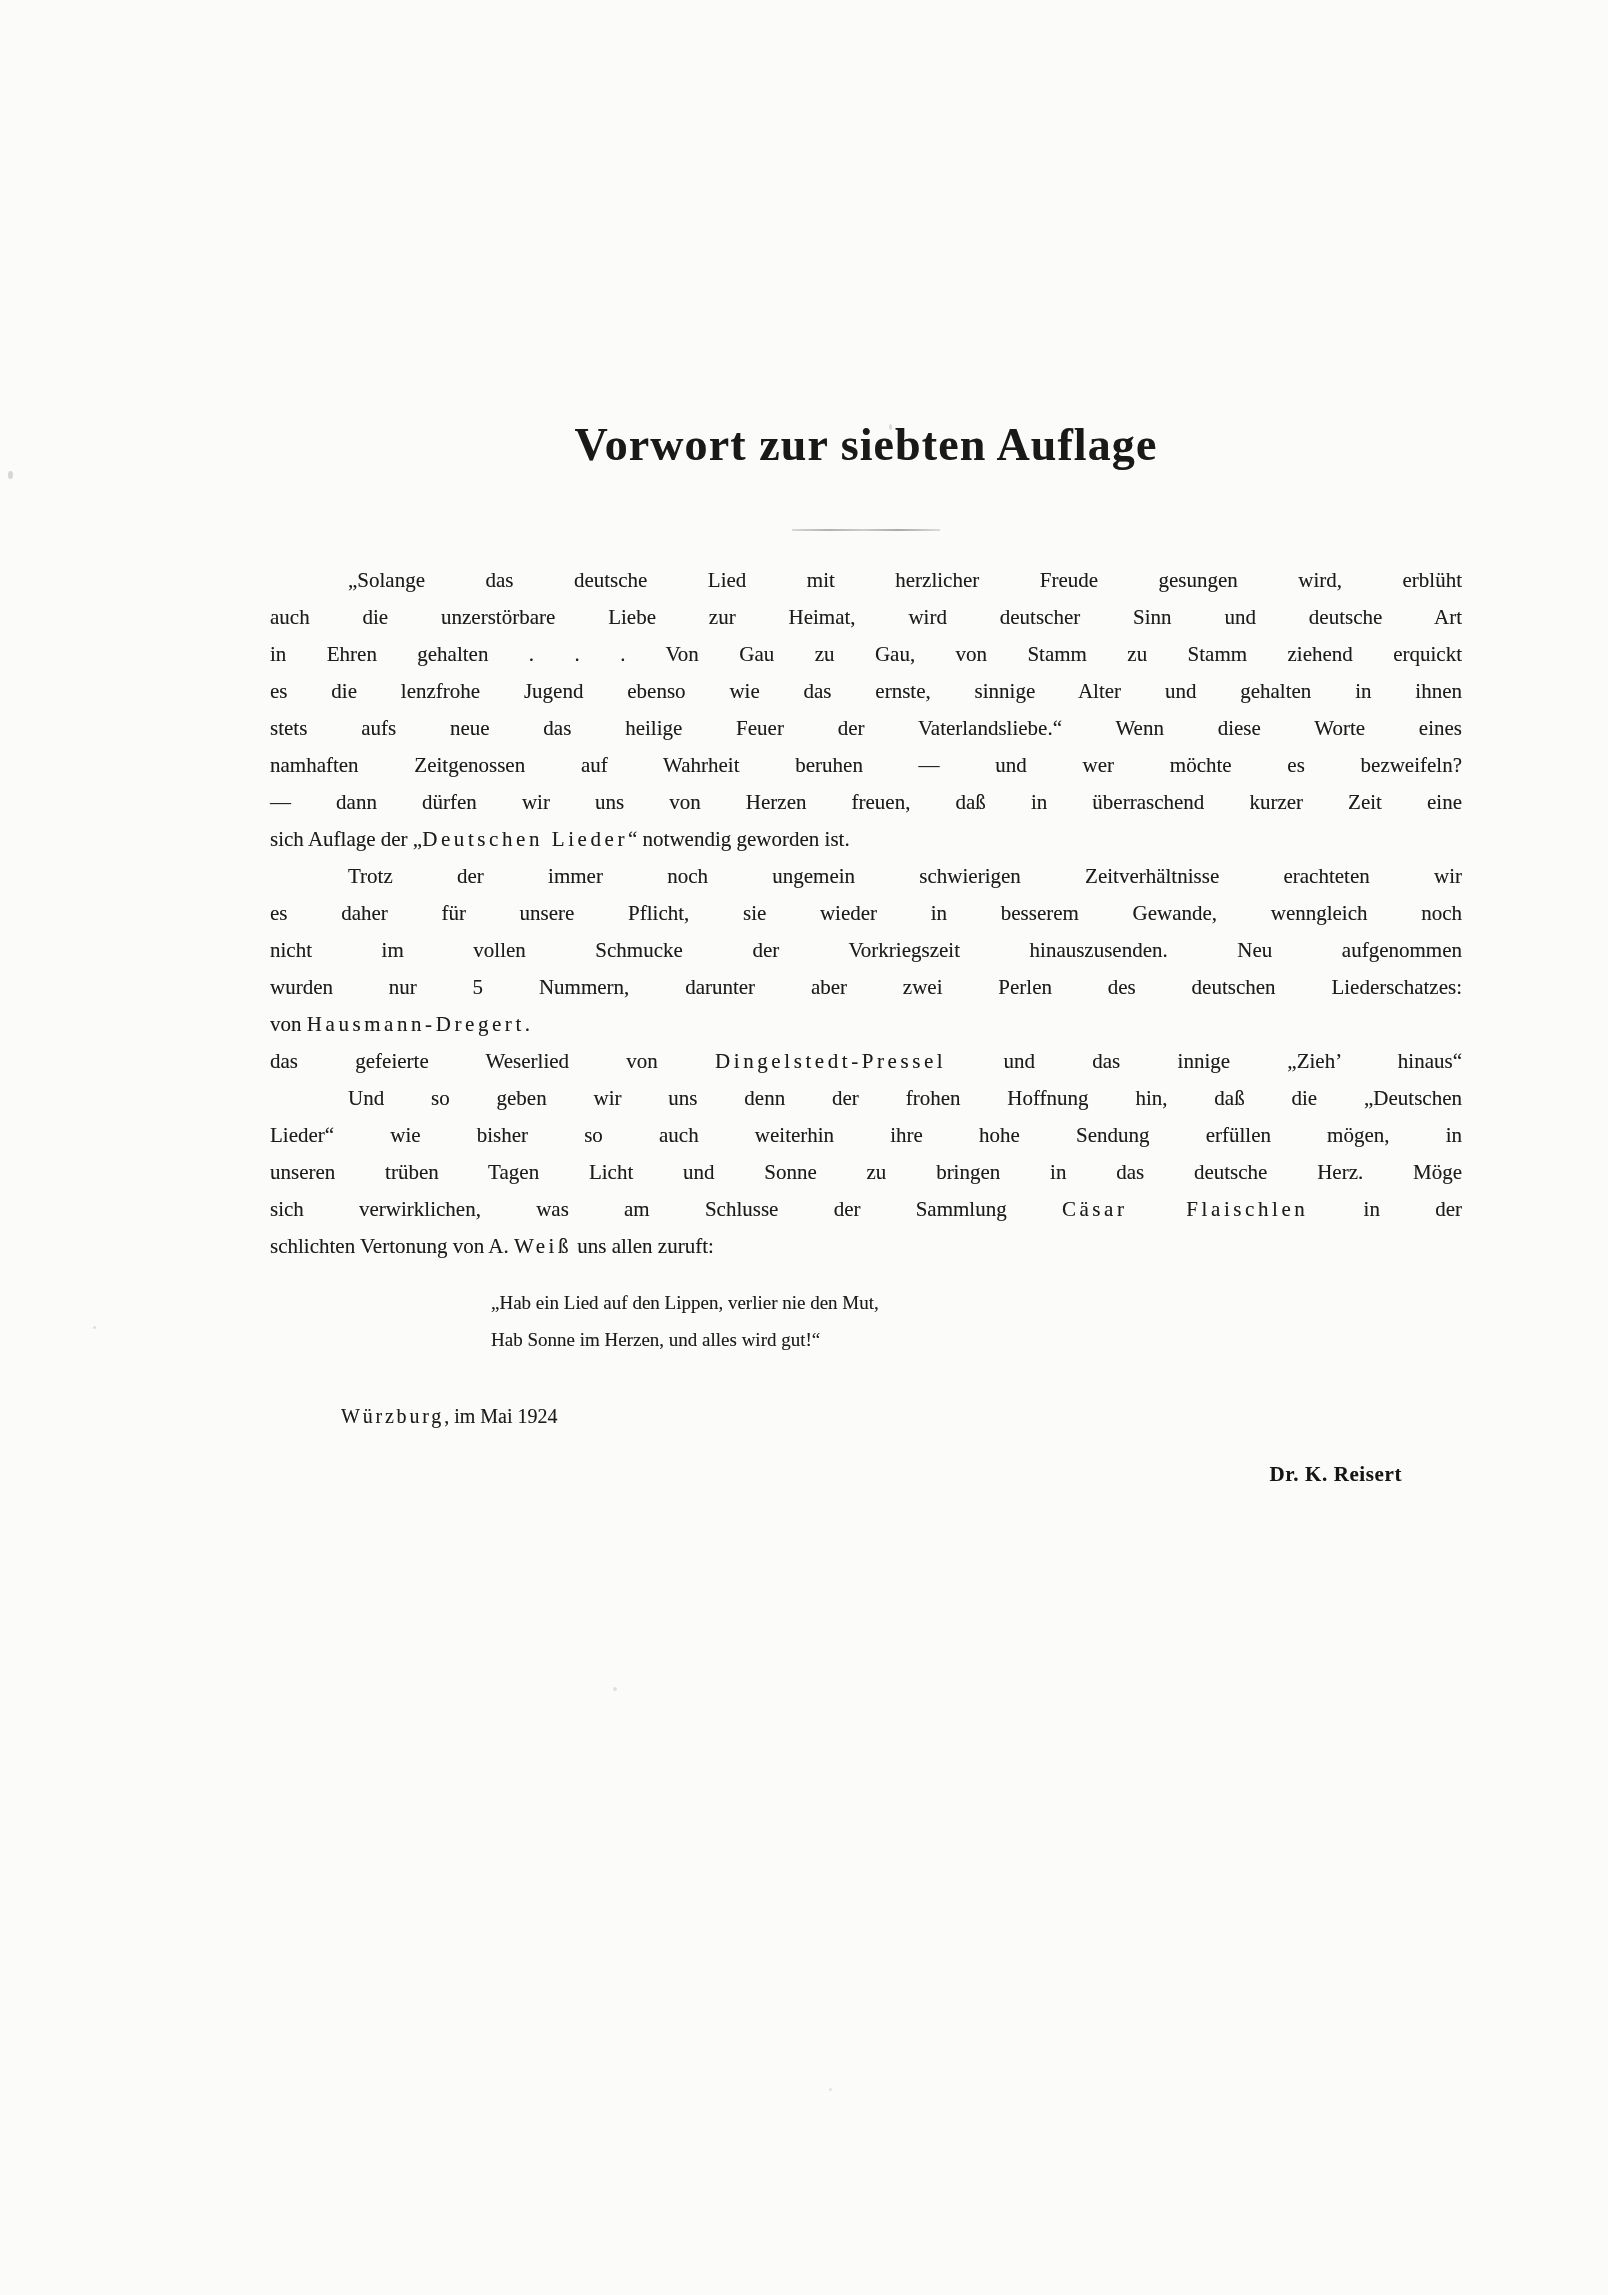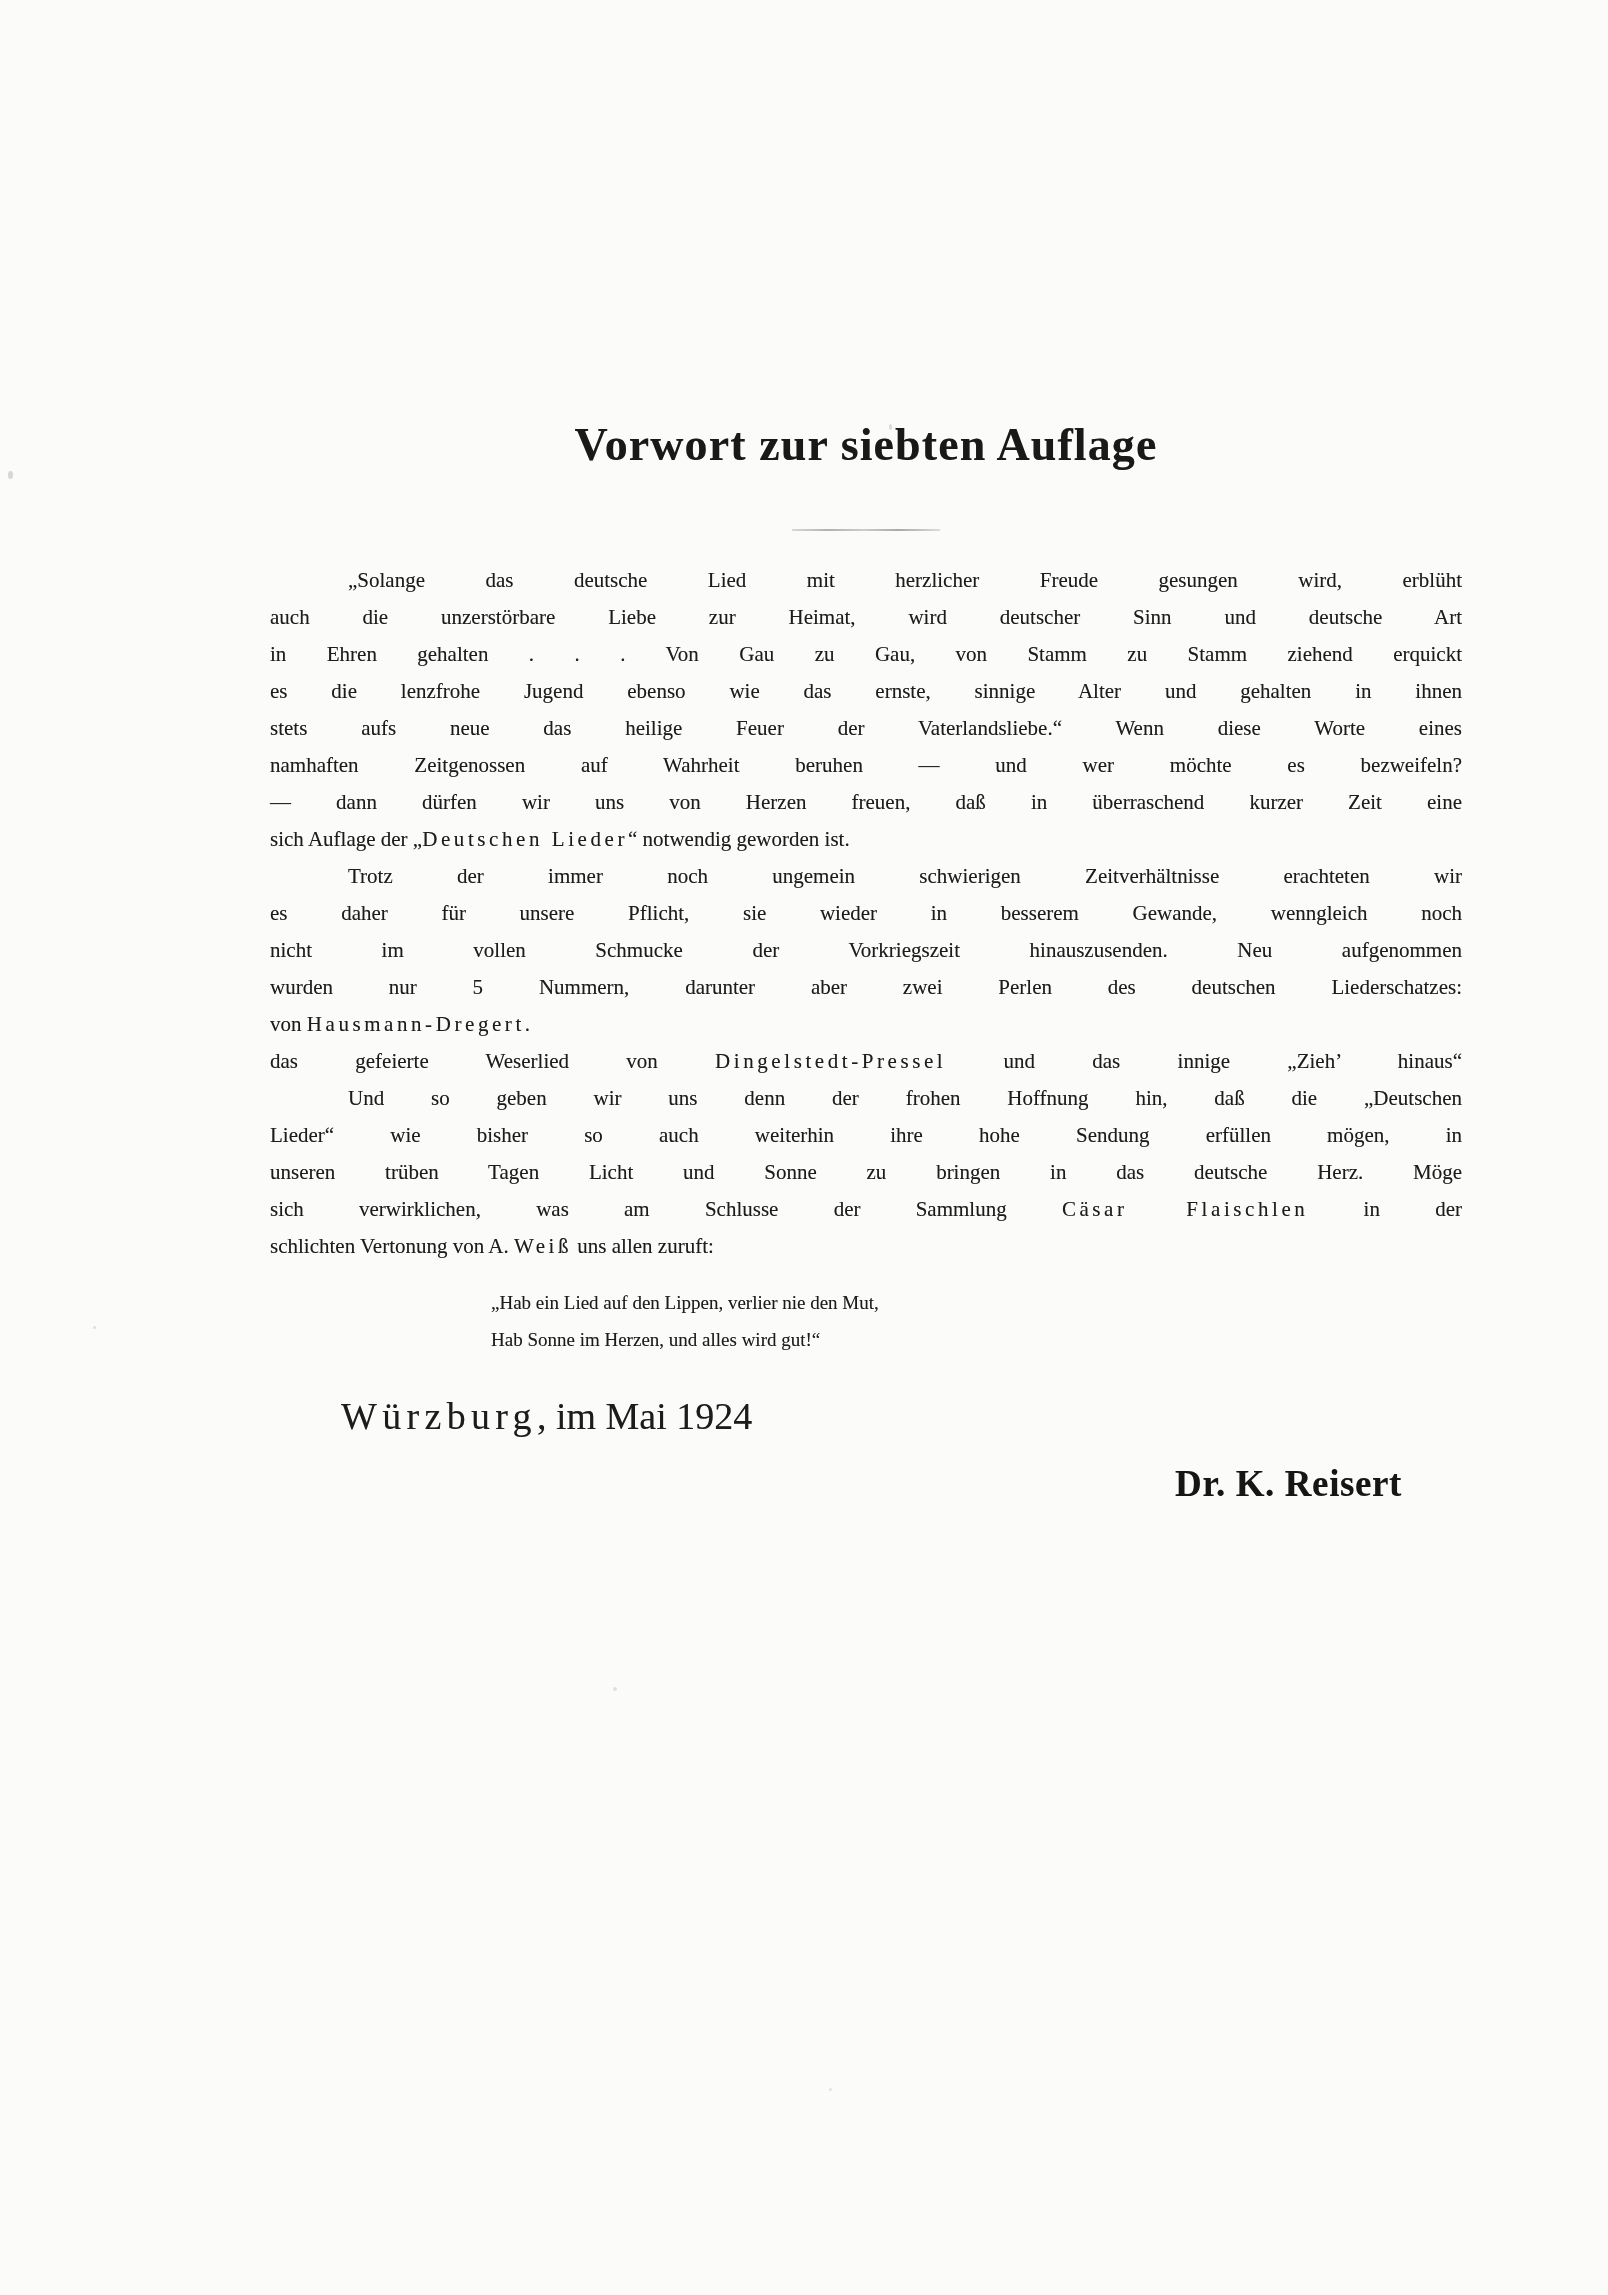--- a/index.html
+++ b/index.html
@@ -28,26 +28,26 @@
     margin: 60px auto 0 auto;
     background: linear-gradient(90deg, #cccccc, #9a9a9a 25%, #bcbcbc 48%, #8f8f8f 72%, #d2d2d2);
     opacity: 0.75;
   }
   .body-text { margin-top: 31px; font-size: 21px; line-height: 37px; }
   .line { text-align: justify; text-align-last: justify; }
   .line.first { text-indent: 78px; }
   .line.last { text-align-last: left; }
   .gesperrt { letter-spacing: 0.17em; }
   .quote { margin: 19.5px 0 0 221px; font-size: 19px; line-height: 37px; }
-  .dateline { margin: 40px 0 0 71px; font-size: 38px; line-height: 37px; }
+  .dateline { margin: 40px 0 0 71px; font-size: 20px; line-height: 37px; }
   .dateline .gesperrt { letter-spacing: 0.14em; }
   .signature {
     margin-top: 26.4px; padding-right: 60px;
     text-align: right;
-    font-size: 37px; font-weight: 700; letter-spacing: 0.6px;
+    font-size: 21px; font-weight: 700; letter-spacing: 0.6px;
     color: #161616;
   }
   .speck { position: absolute; background: #b4b4b4; border-radius: 50%; }
   .speck.s1 { left: 8px;   top: 471px;  width: 4.6px;  height: 8px; opacity: .5; }
   .speck.s2 { left: 889px; top: 424px;  width: 2.9px;  height: 5.7px; opacity: .45; }
   .speck.s3 { left: 93px;  top: 1326px; width: 3.4px;  height: 3.4px;  opacity: .4; }
   .speck.s4 { left: 613px; top: 1687px; width: 4px;  height: 4px;  opacity: .38; }
   .speck.s5 { left: 829px; top: 2088px; width: 3.4px;  height: 3.4px;  opacity: .33; }
 </style>
 </head>

